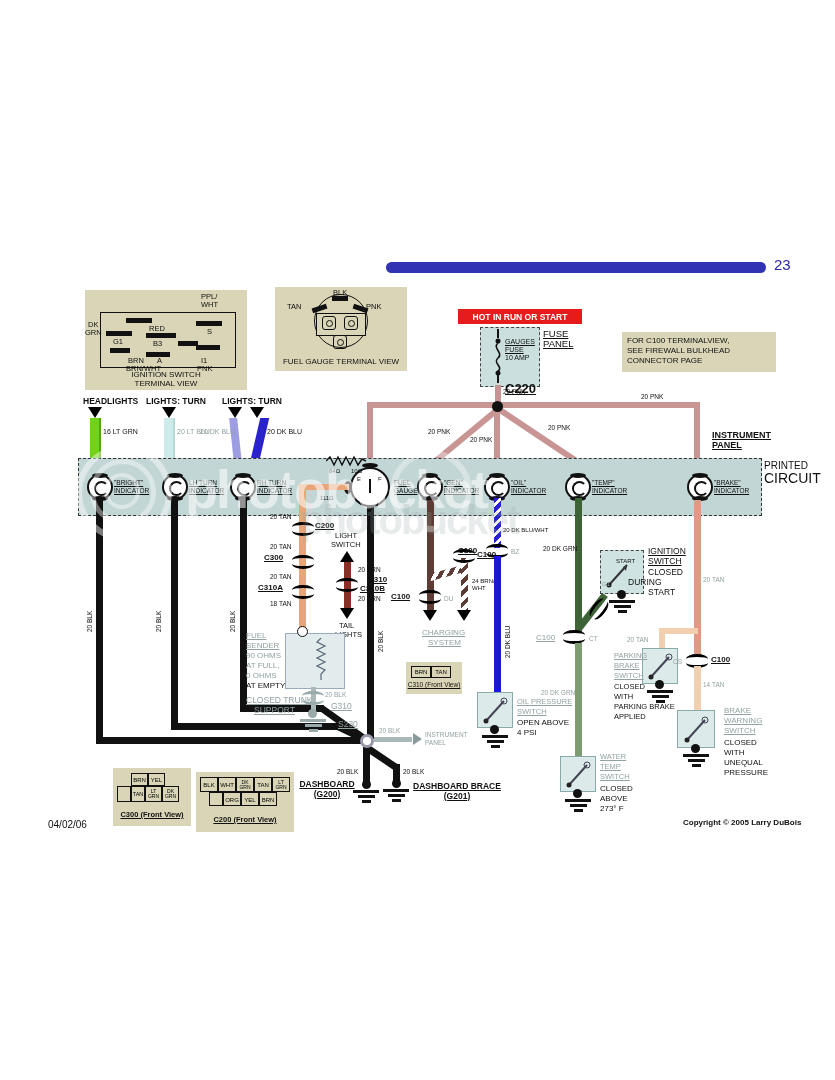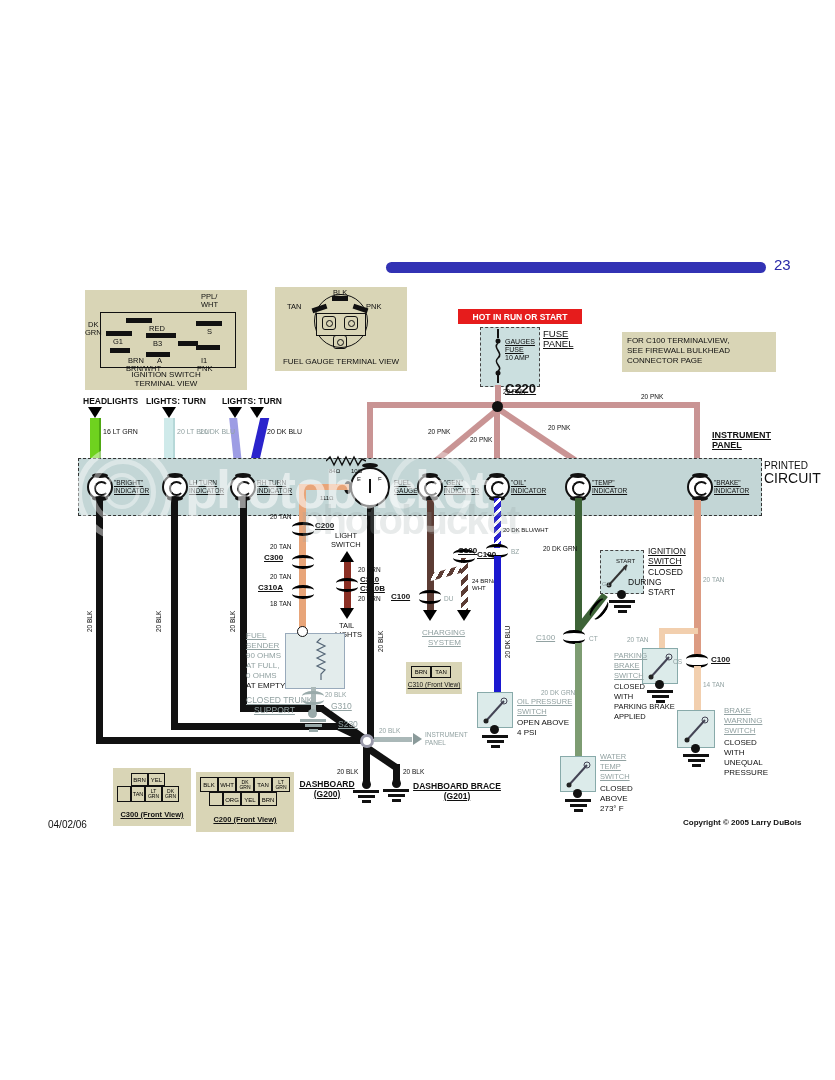--- a/index.html
+++ b/index.html
@@ -244,21 +244,21 @@
 
   <div class="lbl" style="left:335px;top:531px;font-size:7.5px">LIGHT</div>
   <div class="lbl" style="left:331px;top:540px;font-size:7.5px">SWITCH</div>
   <div class="tri-u" style="left:340px;top:551px"></div>
   <div class="w" style="left:344px;top:562px;width:7px;height:47px;background:#8b2f24"></div>
   <div class="conn" style="left:336px;top:578px">
       <i class="a"></i>
       <i class="z"></i>
     </div>
   <div class="lbl" style="left:358px;top:566px;font-size:6.5px">20 BRN</div>
-  <div class="lbl b u" style="left:360px;top:575px;font-size:8px">C310</div>
+  <div class="lbl b u" style="left:368px;top:575px;font-size:8px">C310</div>
   <div class="lbl b u" style="left:360px;top:584px;font-size:8px">C310B</div>
   <div class="lbl" style="left:358px;top:595px;font-size:6.5px">20 BRN</div>
   <div class="tri-d" style="left:340px;top:608px"></div>
   <div class="lbl" style="left:339px;top:621px;font-size:7.5px">TAIL</div>
   <div class="lbl" style="left:335px;top:630px;font-size:7.5px">LIGHTS</div>
 
   <div class="abs" style="left:285px;top:633px;width:58px;height:54px;background:#e3ecec;border:1px solid #9ab"></div>
   <div class="abs" style="left:297px;top:626px;width:9px;height:9px;border:1.5px solid #111;border-radius:50%;background:#fff"></div>
   <svg class="abs" style="left:315px;top:638px" width="12" height="42" viewBox="0 0 12 42">
     <polyline points="6,0 2,4 10,8 2,12 10,16 2,20 10,24 2,28 10,32 6,36 6,42" fill="none" stroke="#567" stroke-width="1.2"></polyline>

